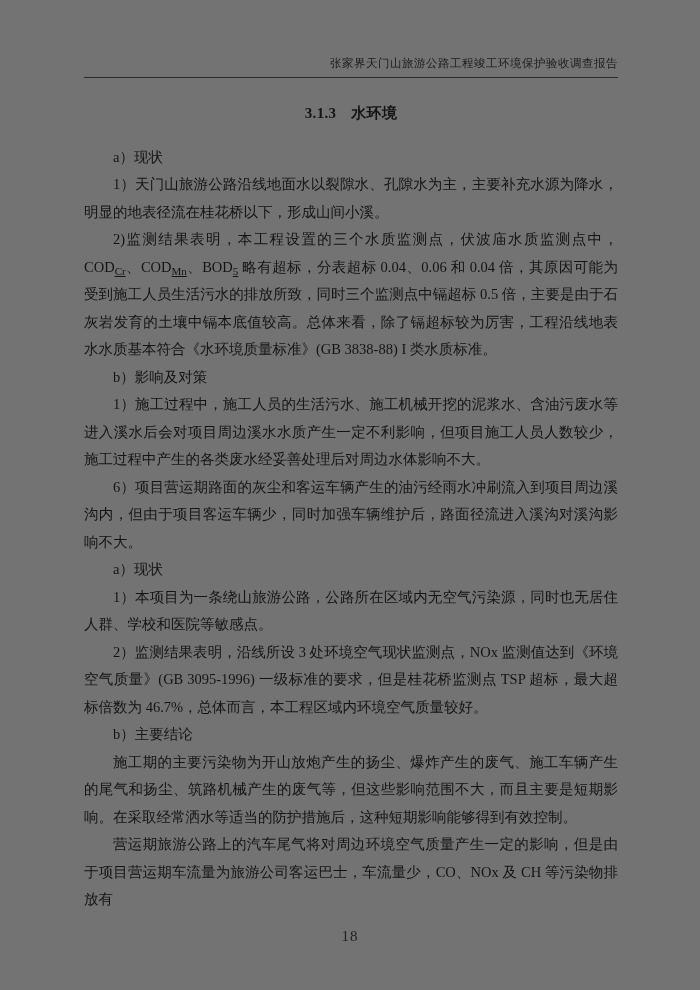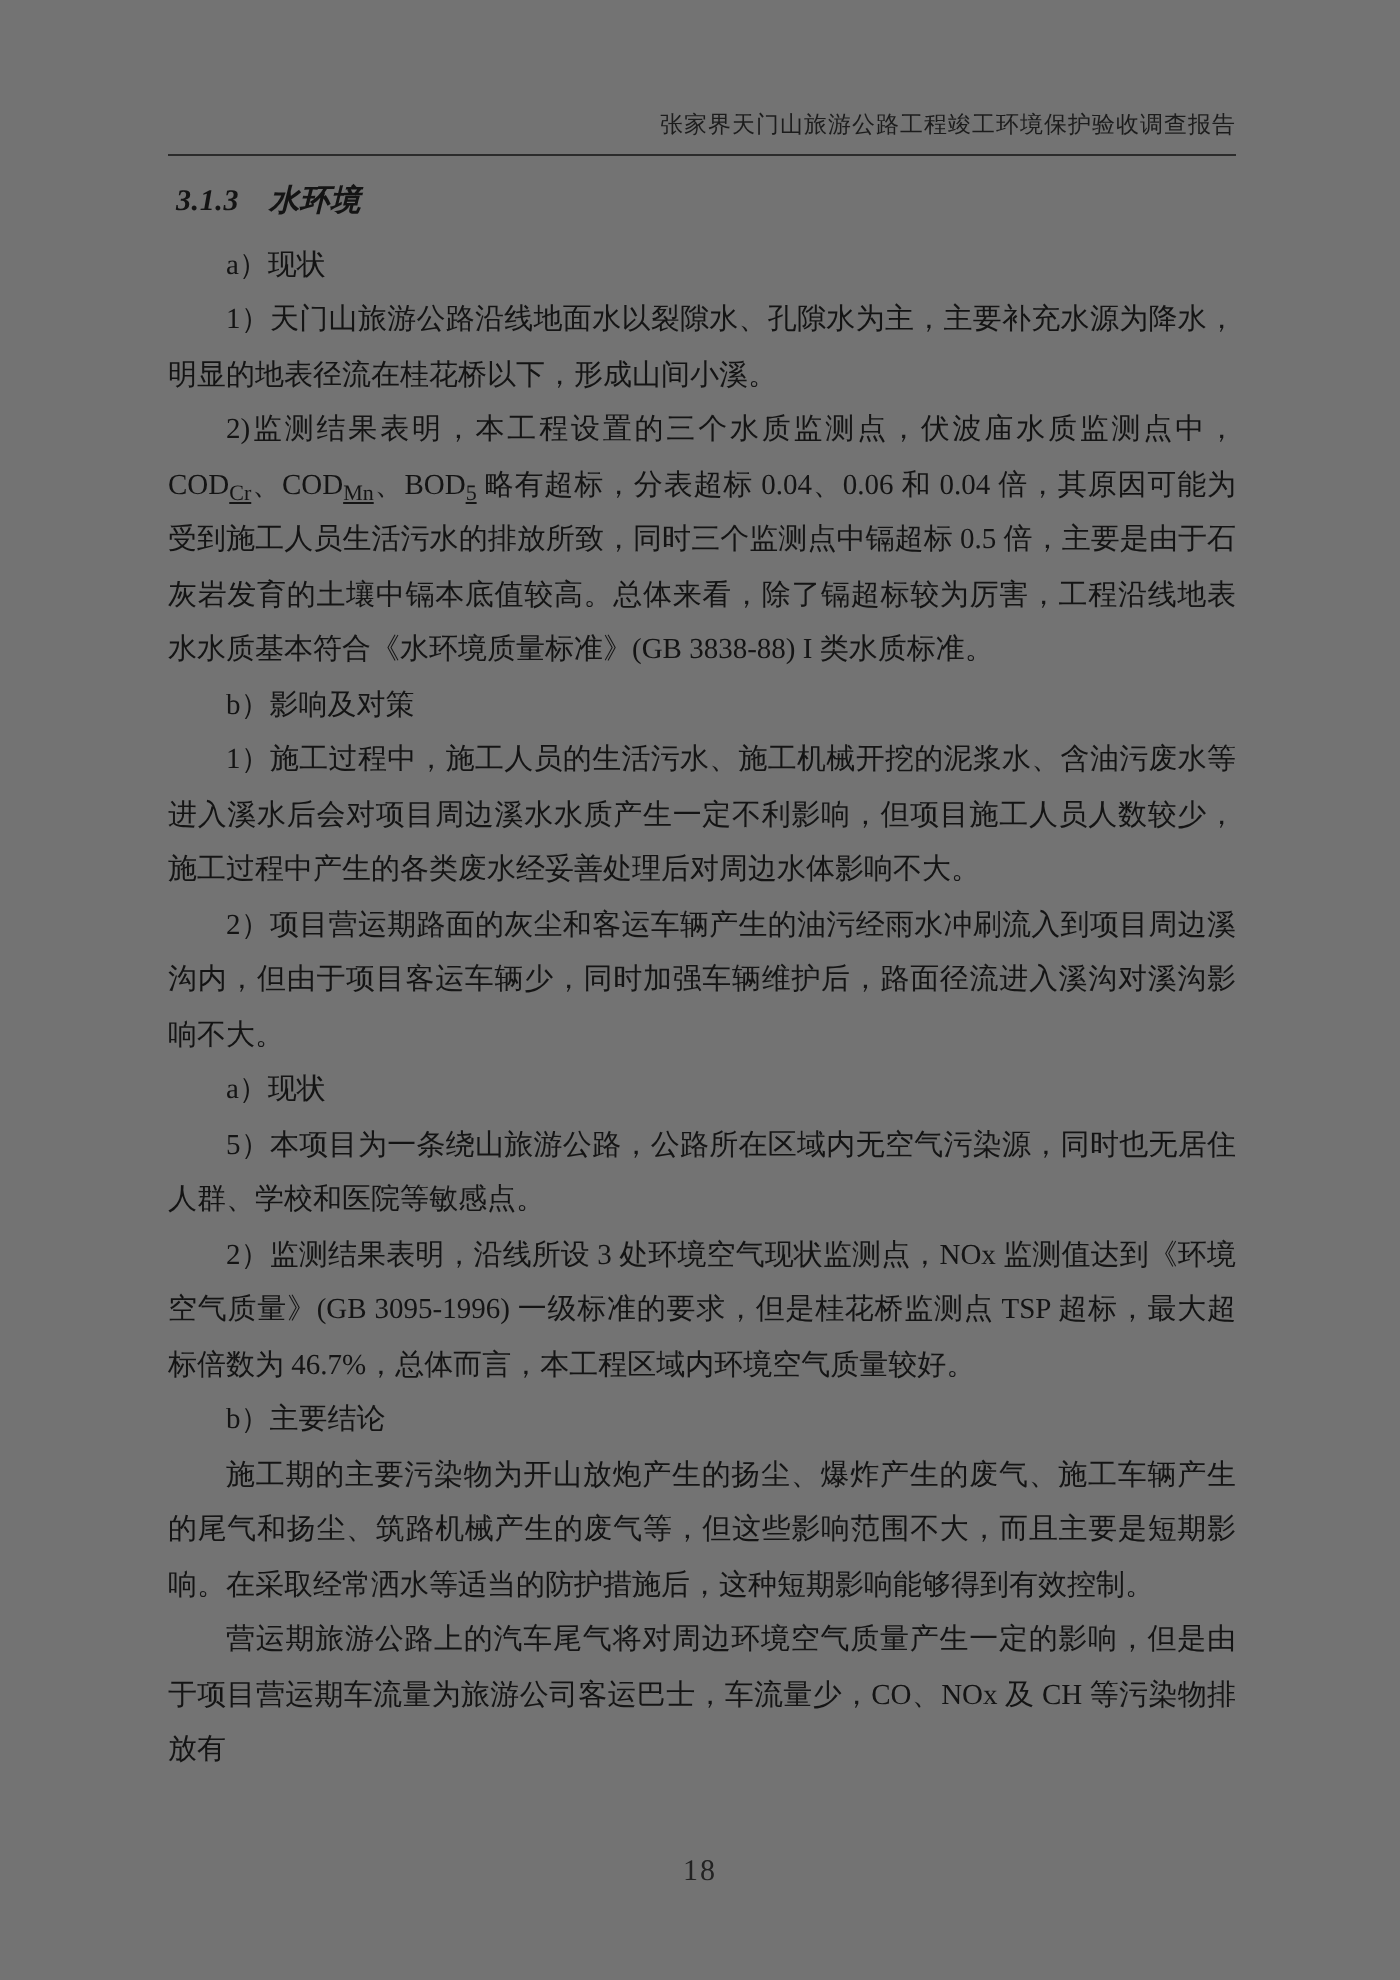--- a/index.html
+++ b/index.html
@@ -33,26 +33,25 @@
   .content {
     position: absolute;
     top: 84px;
     left: 84px;
     width: 534px;
     font-size: 14.5px;
     line-height: 27.5px;
     text-align: justify;
   }
   .sec-heading {
-    margin: 4px;
+    margin: 16px;
     font-size: 15px;
     font-weight: bold;
-    text-align: left;
+    text-align: center;
     letter-spacing: 0.3px;
-    font-style: italic;
   }
   .sec-heading .h-title {
     margin-left: 1em;
   }
   .item-label {
     text-indent: 2em;
   }
   p.para {
     margin: 0;
     text-indent: 2em;
@@ -88,26 +87,26 @@
     <div class="item-label">a）现状</div>
 
     <p class="para">1）天门山旅游公路沿线地面水以裂隙水、孔隙水为主，主要补充水源为降水，明显的地表径流在桂花桥以下，形成山间小溪。</p>
 
     <p class="para"><span>2)监测结果表明，本工程设置的三个水质监测点，伏波庙水质监测点中，COD</span><sub class="chem">Cr</sub><span>、COD</span><sub class="chem">Mn</sub><span>、BOD</span><sub class="chem">5</sub><span> 略有超标，分表超标 0.04、0.06 和 0.04 倍，其原因可能为受到施工人员生活污水的排放所致，同时三个监测点中镉超标 0.5 倍，主要是由于石灰岩发育的土壤中镉本底值较高。总体来看，除了镉超标较为厉害，工程沿线地表水水质基本符合《水环境质量标准》(GB 3838-88) I 类水质标准。</span></p>
 
     <div class="item-label">b）影响及对策</div>
 
     <p class="para">1）施工过程中，施工人员的生活污水、施工机械开挖的泥浆水、含油污废水等进入溪水后会对项目周边溪水水质产生一定不利影响，但项目施工人员人数较少，施工过程中产生的各类废水经妥善处理后对周边水体影响不大。</p>
 
-    <p class="para">2）项目营运期路面的灰尘和客运车辆产生的油污经雨水冲刷流入到项目周边溪沟内，但由于项目客运车辆少，同时加强车辆维护后，路面径流进入溪沟对溪沟影响不大。</p>
+    <p class="para">6）项目营运期路面的灰尘和客运车辆产生的油污经雨水冲刷流入到项目周边溪沟内，但由于项目客运车辆少，同时加强车辆维护后，路面径流进入溪沟对溪沟影响不大。</p>
 
 
     <div class="item-label">a）现状</div>
 
-    <p class="para">5）本项目为一条绕山旅游公路，公路所在区域内无空气污染源，同时也无居住人群、学校和医院等敏感点。</p>
+    <p class="para">1）本项目为一条绕山旅游公路，公路所在区域内无空气污染源，同时也无居住人群、学校和医院等敏感点。</p>
 
     <p class="para">2）监测结果表明，沿线所设 3 处环境空气现状监测点，NOx 监测值达到《环境空气质量》(GB 3095-1996) 一级标准的要求，但是桂花桥监测点 TSP 超标，最大超标倍数为 46.7%，总体而言，本工程区域内环境空气质量较好。</p>
 
     <div class="item-label">b）主要结论</div>
 
     <p class="para">施工期的主要污染物为开山放炮产生的扬尘、爆炸产生的废气、施工车辆产生的尾气和扬尘、筑路机械产生的废气等，但这些影响范围不大，而且主要是短期影响。在采取经常洒水等适当的防护措施后，这种短期影响能够得到有效控制。</p>
 
     <p class="para">营运期旅游公路上的汽车尾气将对周边环境空气质量产生一定的影响，但是由于项目营运期车流量为旅游公司客运巴士，车流量少，CO、NOx 及 CH 等污染物排放有</p>
 
   </div>

